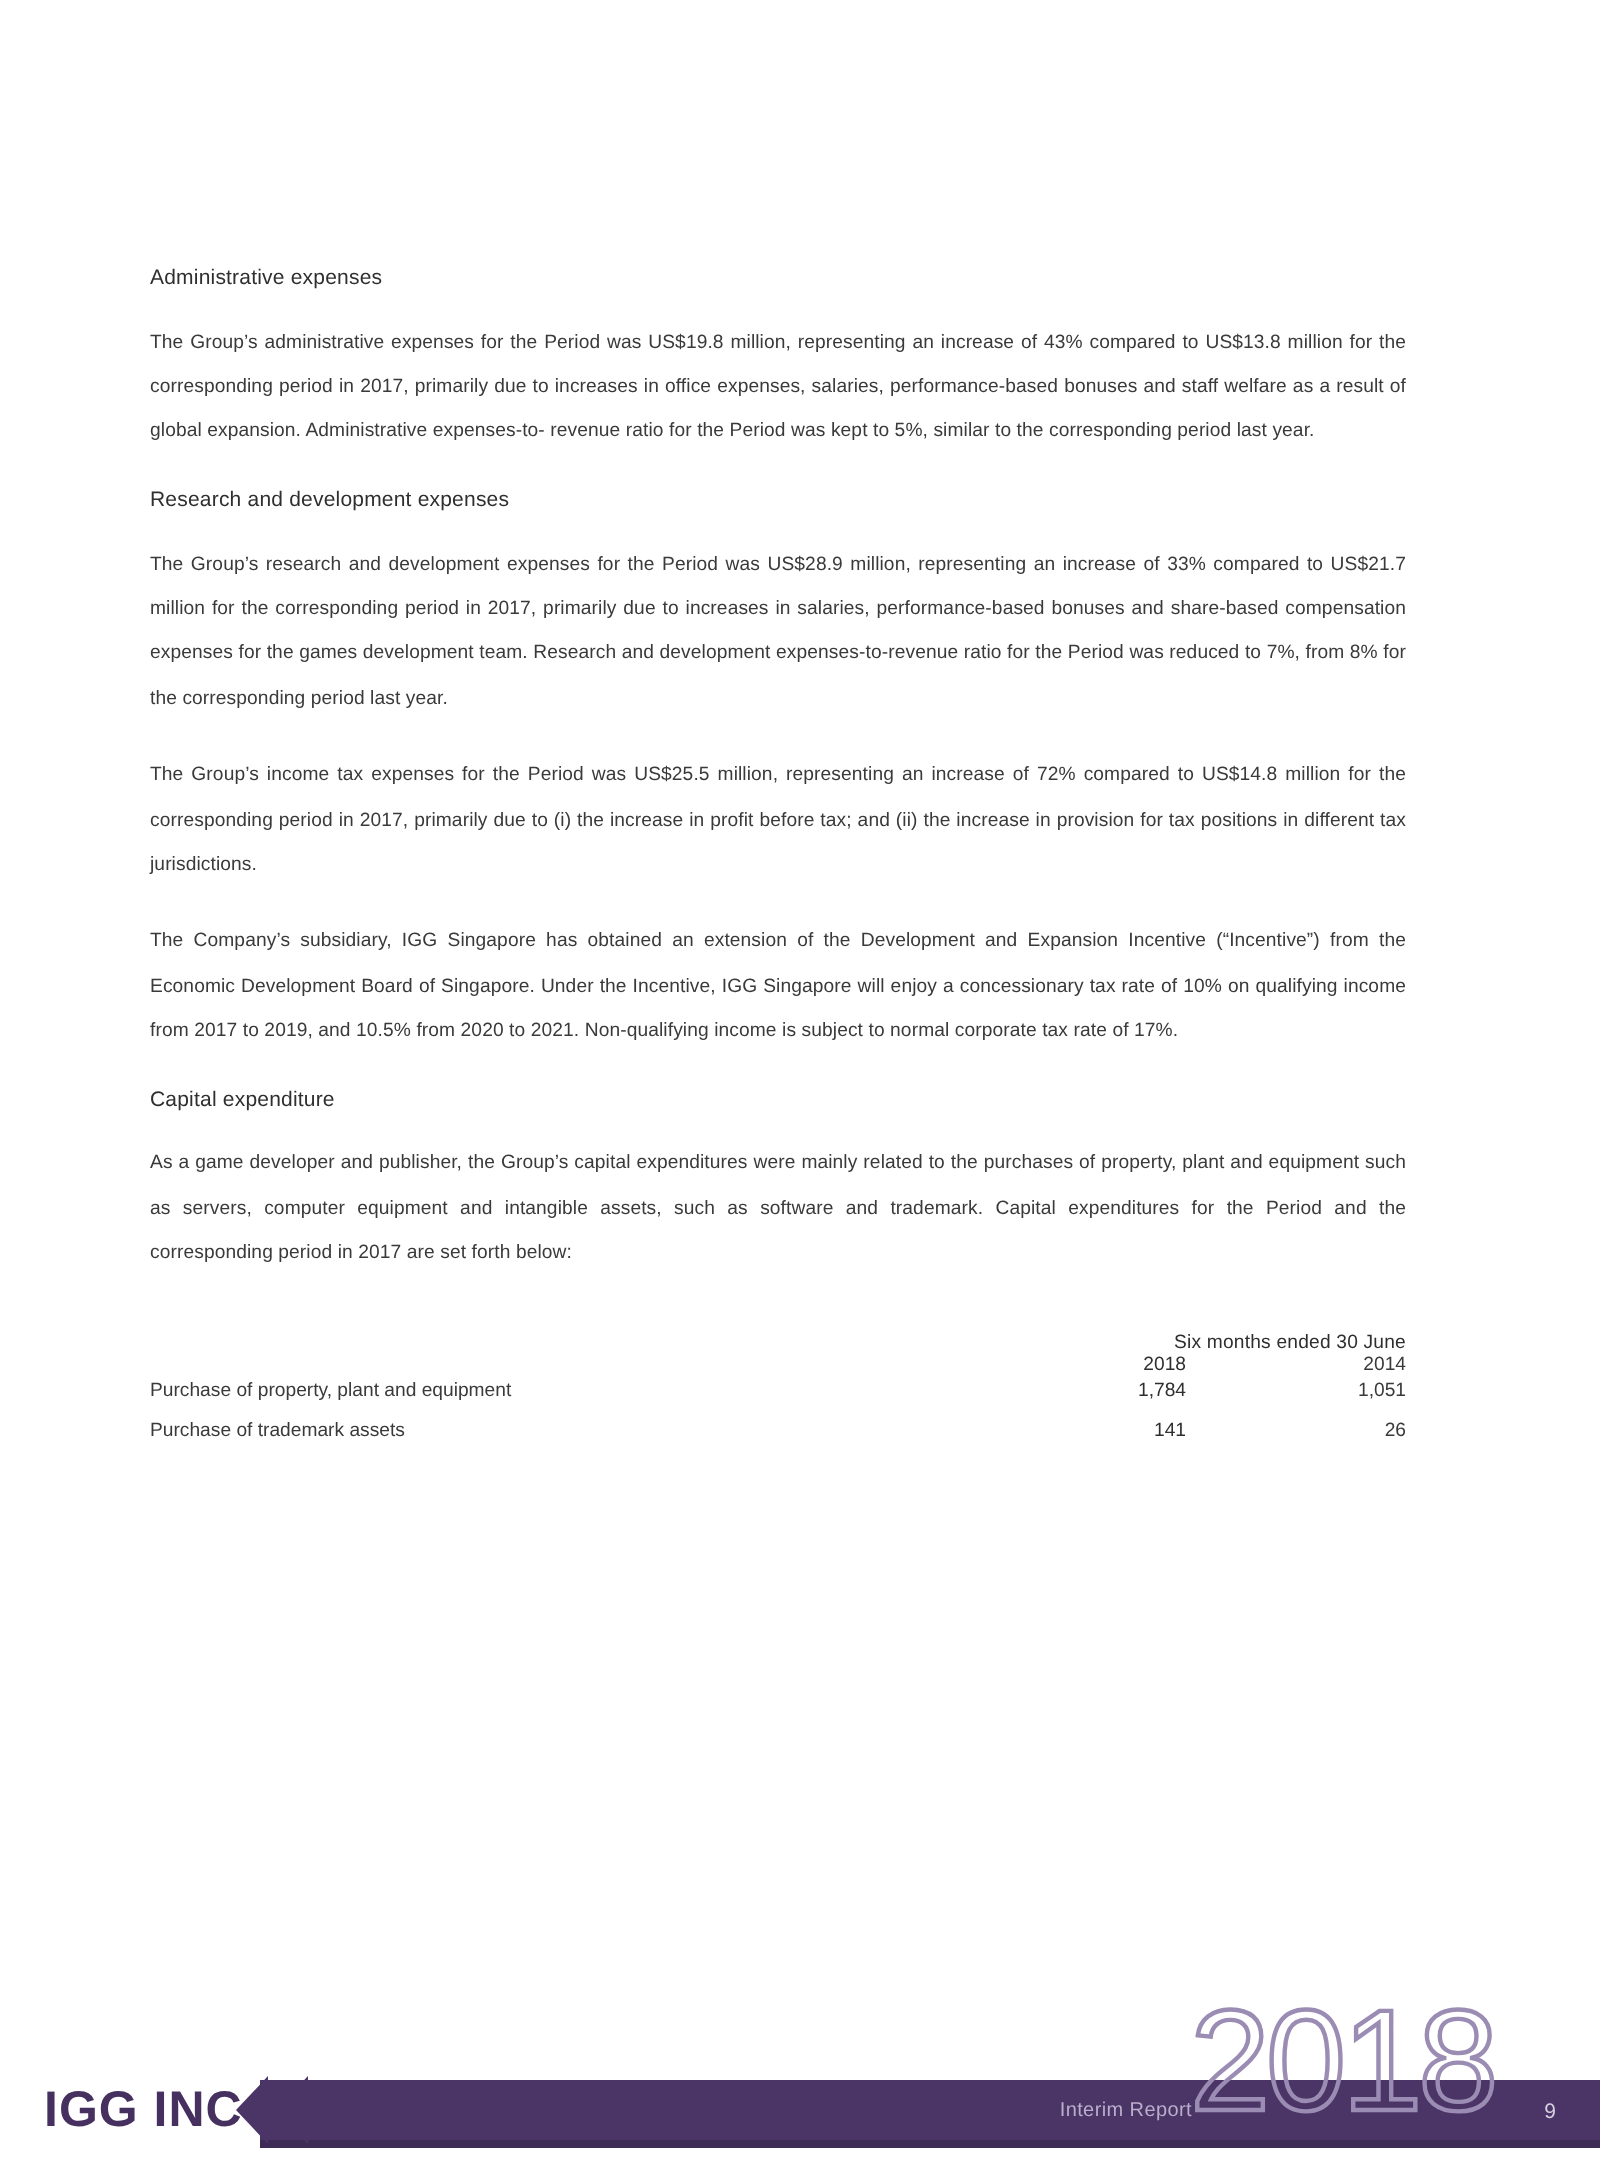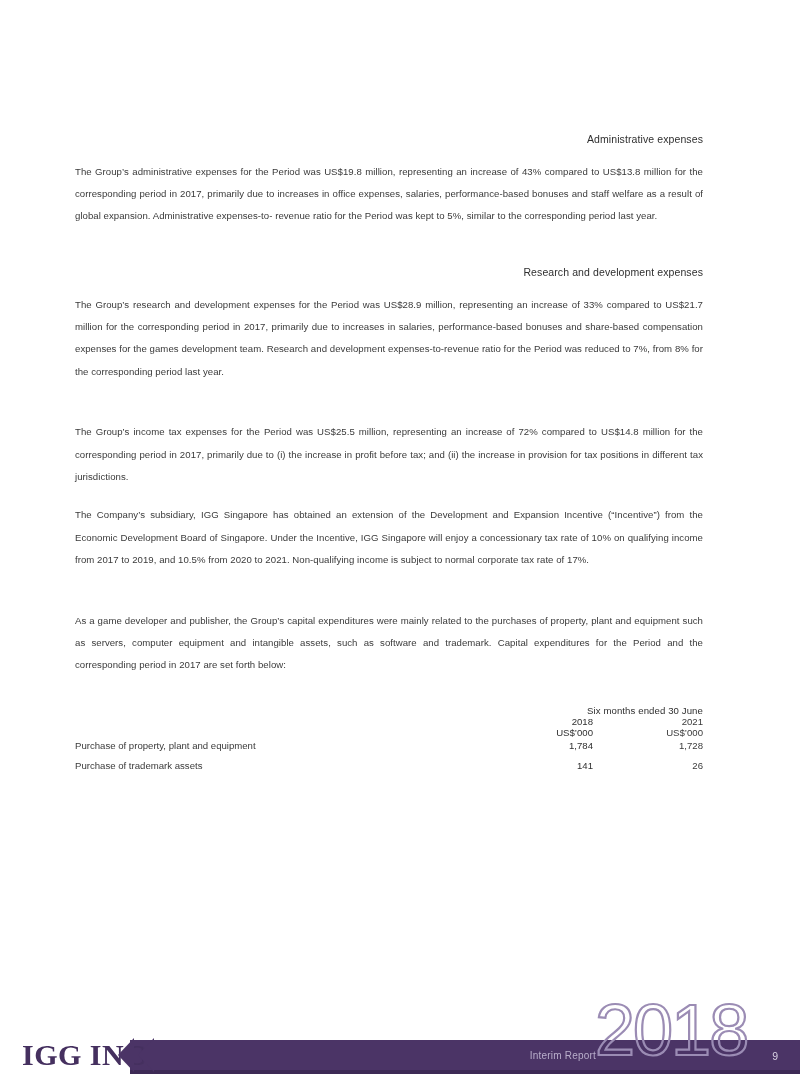--- a/index.html
+++ b/index.html
@@ -33,24 +33,23 @@
     width: 628px;
   }
 
   .section-heading {
     font-size: 10.5px;
     font-weight: 400;
     color: #2f2f2f;
     letter-spacing: 0.1px;
     margin: 0 0 14px 0;
     line-height: 1.3;
-    text-align: right;
-  }
-
-  .section + .section { margin-top: 38px; }
+  }
+
+  .section + .section { margin-top: 16px; }
 
   p.para {
     margin: 0 0 0 0;
     font-size: 9.6px;
     line-height: 22.4px;
     text-align: justify;
     text-justify: inter-word;
     color: #3a3a3a;
     letter-spacing: 0.05px;
   }
@@ -132,23 +131,23 @@
     right: 0;
     bottom: 11px;
     height: 4px;
     background: #3d2a55;
   }
 
   .brand {
     position: absolute;
     left: 22px;
     bottom: 17px;
-    font-family: Liberation Serif, serif;
-    font-weight: 700;
-    font-size: 30px;
+    font-family: Liberation Sans, sans-serif;
+    font-weight: 700;
+    font-size: 25px;
     letter-spacing: 0.5px;
     color: #45305f;
     line-height: 26px;
   }
 
   .chevrons {
     position: absolute;
     left: 118px;
     bottom: 13px;
     width: 36px;
@@ -213,50 +212,46 @@
       <h2 class="section-heading">Research and development expenses</h2>
       <p class="para">The Group’s research and development expenses for the Period was US$28.9 million, representing an increase of 33% compared to US$21.7 million for the corresponding period in 2017, primarily due to increases in salaries, performance-based bonuses and share-based compensation expenses for the games development team. Research and development expenses-to-revenue ratio for the Period was reduced to 7%, from 8% for the corresponding period last year.</p>
     </div>
 
     <div class="section">
       <p class="para">The Group’s income tax expenses for the Period was US$25.5 million, representing an increase of 72% compared to US$14.8 million for the corresponding period in 2017, primarily due to (i) the increase in profit before tax; and (ii) the increase in provision for tax positions in different tax jurisdictions.</p>
       <p class="para">The Company’s subsidiary, IGG Singapore has obtained an extension of the Development and Expansion Incentive (“Incentive”) from the Economic Development Board of Singapore. Under the Incentive, IGG Singapore will enjoy a concessionary tax rate of 10% on qualifying income from 2017 to 2019, and 10.5% from 2020 to 2021. Non-qualifying income is subject to normal corporate tax rate of 17%.</p>
     </div>
 
     <div class="section">
+      <h2 class="section-heading">Capital expenditure</h2>
       <p class="para">As a game developer and publisher, the Group’s capital expenditures were mainly related to the purchases of property, plant and equipment such as servers, computer equipment and intangible assets, such as software and trademark. Capital expenditures for the Period and the corresponding period in 2017 are set forth below:</p>
     </div>
 
     <table class="cap-table">
       <colgroup>
         <col class="col-label">
           <col class="col-2018">
           <col class="col-2017">
       </colgroup>
       <thead>
         <tr>
           <td></td>
           <td class="hdr-span" colspan="2">Six months ended 30 June</td>
         </tr>
         <tr>
           <td></td>
           <td class="hdr-year-bold">2018</td>
-          <td class="hdr-year">2021</td>
-        </tr>
-        <tr>
-          <td></td>
-          <td class="hdr-unit-bold">US$’000</td>
-          <td class="hdr-unit">US$’000</td>
+          <td class="hdr-year">2014</td>
         </tr>
       </thead>
       <tbody>
         <tr>
           <td>Purchase of property, plant and equipment</td>
           <td class="val-bold">1,784</td>
-          <td class="val">1,728</td>
+          <td class="val">1,051</td>
         </tr>
         <tr>
           <td>Purchase of trademark assets</td>
           <td class="val-bold">141</td>
           <td class="val">26</td>
         </tr>
       </tbody>
     </table>
 
   </div>

